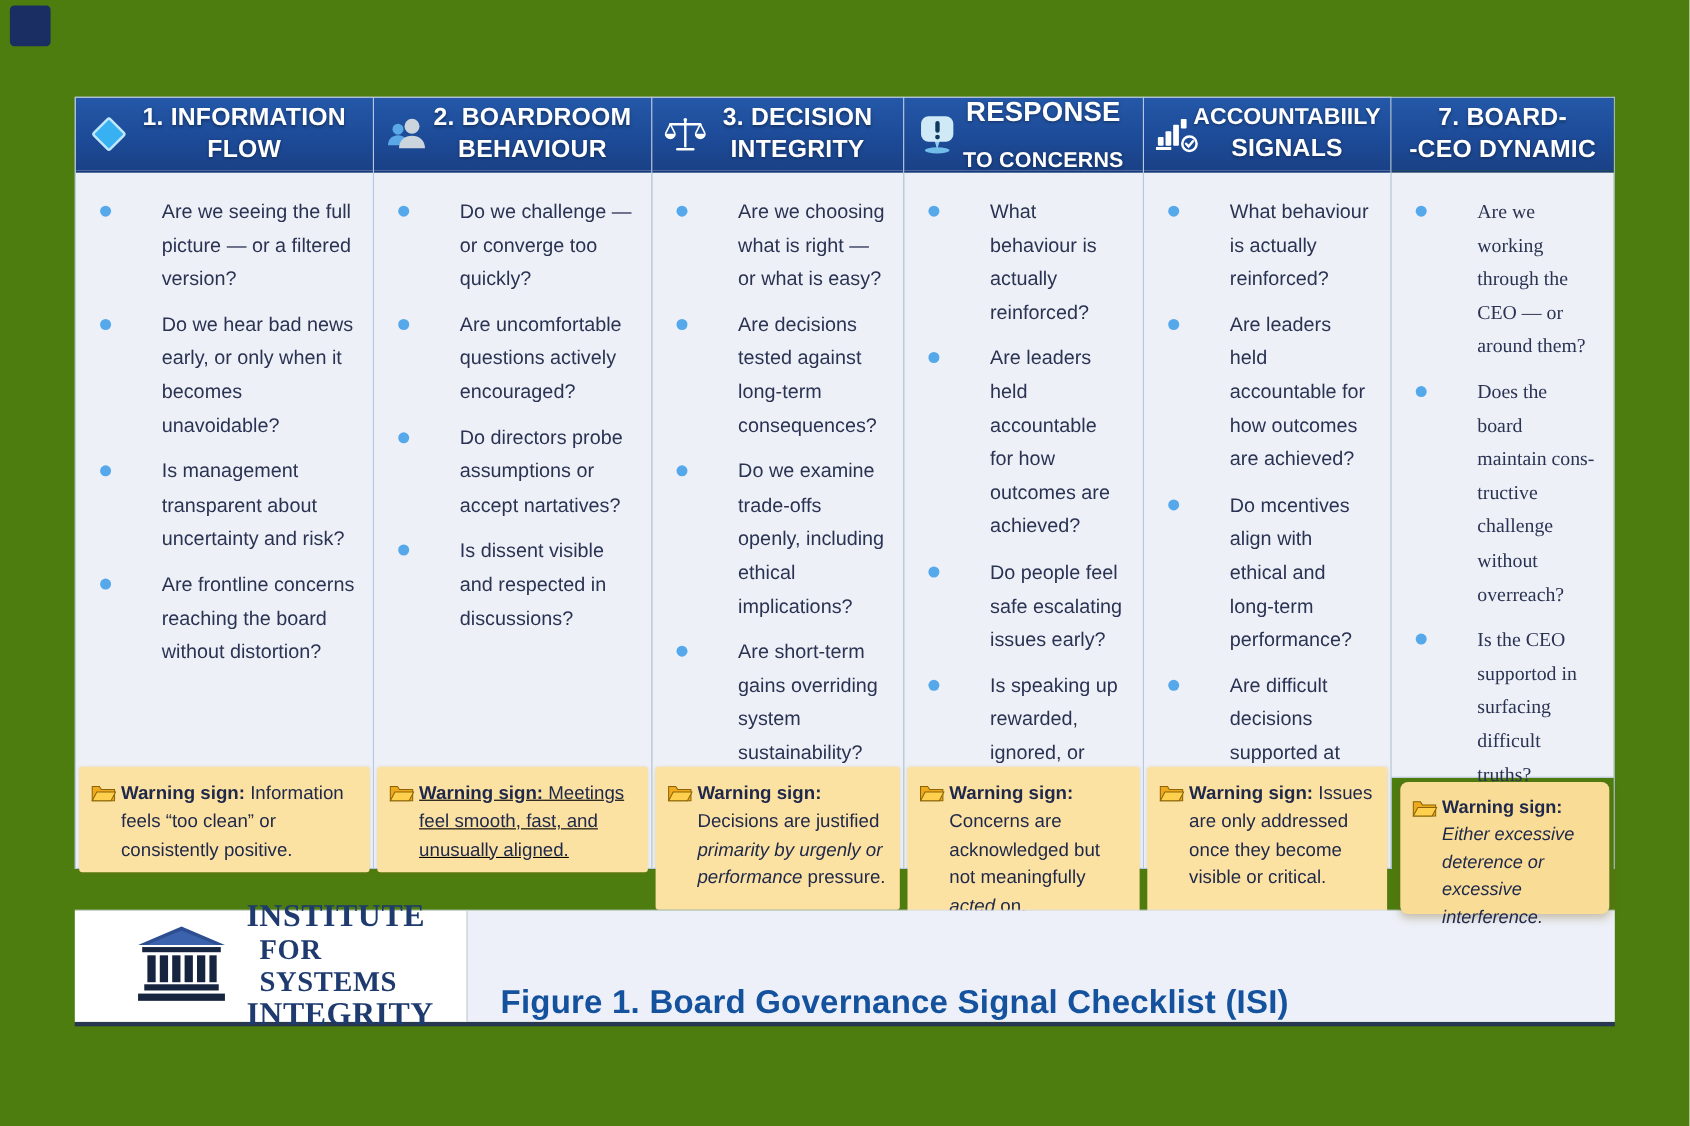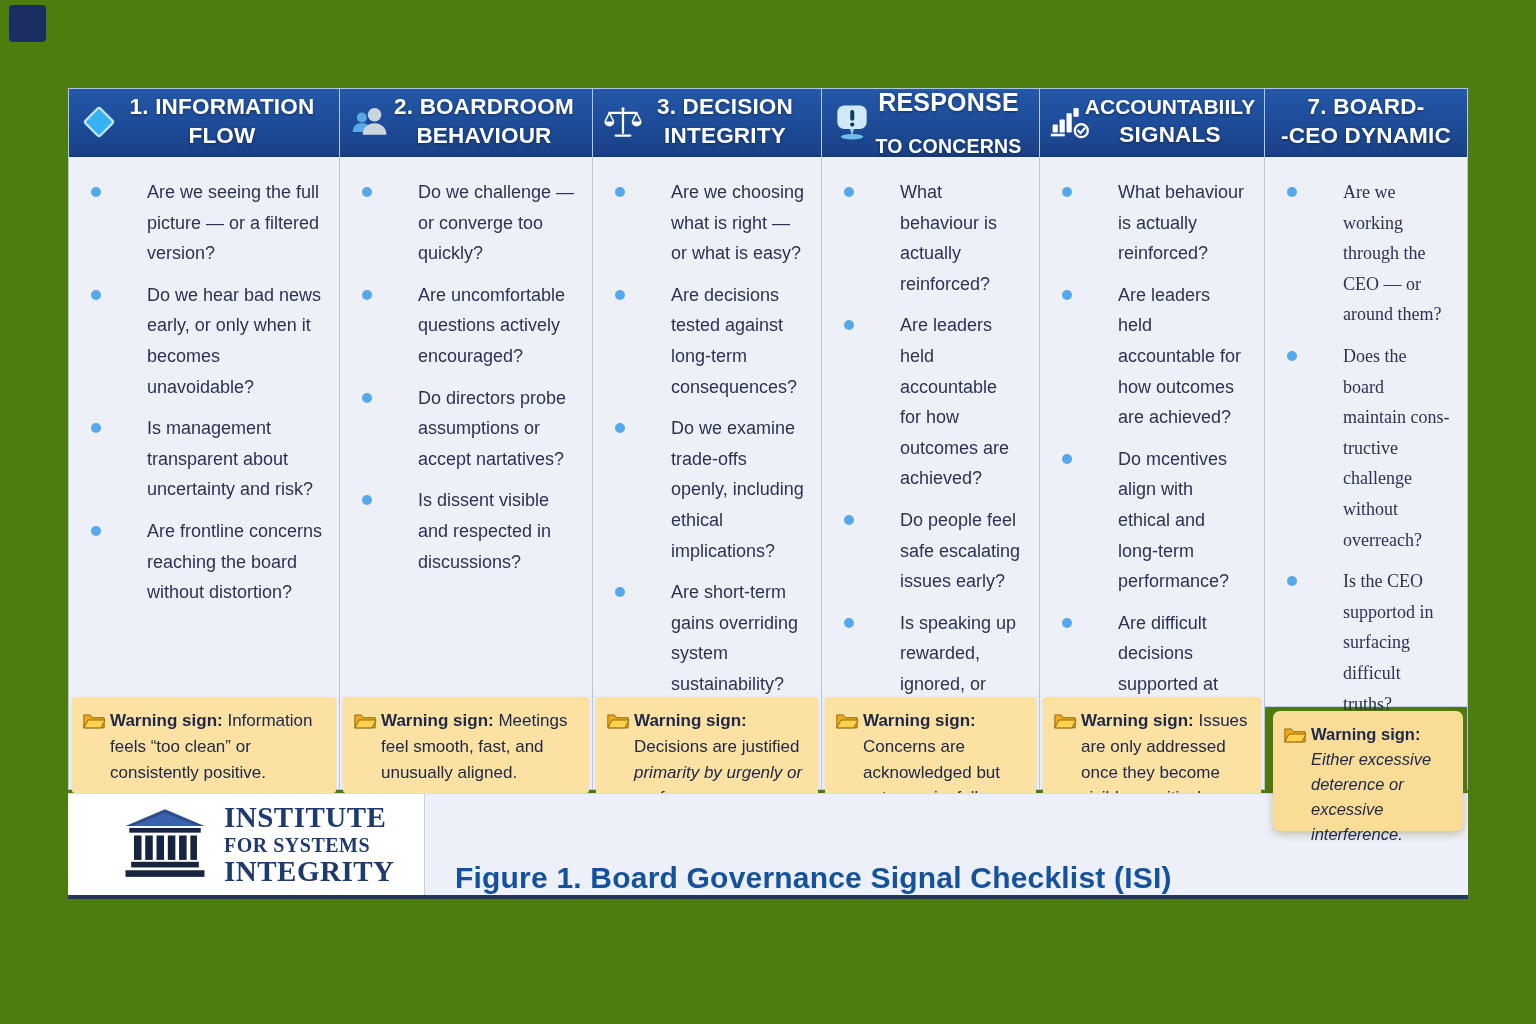--- a/index.html
+++ b/index.html
@@ -45,37 +45,37 @@
 
   
   .warn { position:absolute; left:3px; right:3px; background:#fbe2a2;
           border-radius:3px; padding:11px 10px 8px 10px; display:flex;
           box-shadow:0 1px 3px rgba(150,110,20,.18); }
   .warn .ficon { flex:0 0 28px; padding-top:3px; }
   .warn p { font-size:17px; line-height:1.52; color:#20294a; }
   .warn b { font-weight:bold; }
   .warn .it { font-style:italic; }
   .c1 .warn { top:540px; height:96px; }
-  .c2 .warn { top:540px; height:96px; }
+  .c2 .warn { top:540px; height:96px;text-decoration:underline; }
   .c3 .warn { top:540px; height:130px; }
   .c4 .warn { top:540px; height:162px; }
   .c5 .warn { top:540px; height:162px; }
   .c6 .warn { top:622px; height:120px; left:8px; right:4px; background:#f9dd97;
               border-radius:7px; box-shadow:0 3px 8px rgba(120,90,20,.35); z-index:5; }
   .c6 .warn p { font-size:16.5px; }
 
   
-  .footer { position:absolute; left:68px; top:793px; width:1400px; height:106px;
+  .footer { position:absolute; left:68px; top:827px; width:1400px; height:106px;
             display:flex; border-top:1px solid #d4dcea; border-bottom:4px solid #273752; }
   .footer-left { width:357px; background:#ffffff; display:flex; align-items:center;
                  padding-left:50px; border-right:1px solid #c7d0e2; }
   .org-name { margin-left:12px; font-family:"Liberation Serif", serif; font-weight:bold;
               color:#1e3a6e; line-height:1.1; letter-spacing:.5px; }
   .org-name .l1 { font-size:29px; }
-  .org-name .l2 { font-size:20px; }
+  .org-name .l2 { font-size:26px;margin-left:12px; }
   .org-name .l3 { font-size:29px; }
   .footer-right { flex:1; background:#edf0f8; display:flex; align-items:flex-end; padding-left:30px; }
   .fig-caption { font-size:30px; font-weight:bold; color:#14529e; letter-spacing:.2px; }
 </style>
 </head>
 <body>
 
 <div class="canvas">
 
   <div class="corner-sq"></div>

